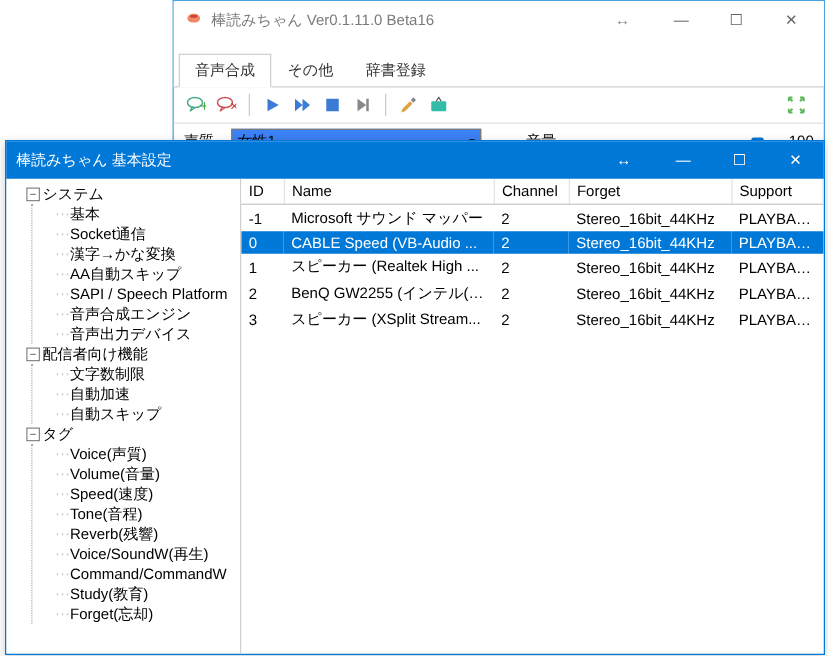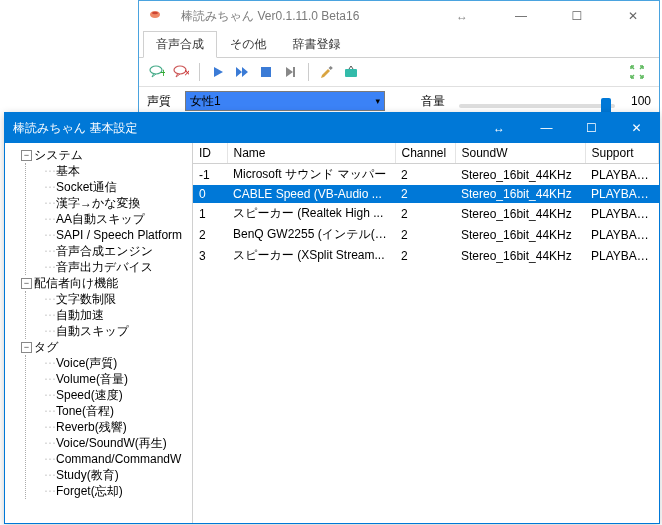--- a/index.html
+++ b/index.html
@@ -8,29 +8,29 @@
   
   .bg-window {
     position: absolute;
     left: 138px; top: 0;
     width: 522px; height: 140px;
     border: 1px solid #4aa3df;
     background: #fff;
   }
   .bg-titlebar {
     height: 30px; background: #fff; display: flex; align-items: center;
-    padding: 0 4px 0 8px; color: #7a7a7a; gap: 12px;
+    padding: 0 4px 0 8px; color: #7a7a7a;
   }
   .bg-title-icon { width:16px; height:16px; margin-right:6px; }
   .bg-title-text { flex: 0 0 auto; }
   .bg-title-spacer { flex: 1; }
   .bg-title-mid { width: 50px; text-align:center; color:#888;}
   .bg-ctrlbtn { width: 44px; height: 28px; display:flex; align-items:center; justify-content:center; color:#666;}
   .bg-tabs { display:flex; border-bottom:1px solid #d0d0d0; background:#fff; padding:0 4px;}
-  .bg-tab { padding:4px 12px; border:1px solid transparent; border-bottom:none; color:#333;}
+  .bg-tab { padding:4px 12px; border:1px solid transparent; border-bottom:none; color:#333;margin-top:12px;}
   .bg-tab.active { border-color:#d0d0d0; background:#fff; border-bottom:1px solid #fff; margin-bottom:-1px;}
   .bg-toolbar { display:flex; align-items:center; gap:4px; padding:4px 8px; border-bottom:1px solid #e0e0e0;}
   .tb-sep { width:1px; height:18px; background:#ccc; margin:0 4px;}
   .tb-btn { width:20px; height:20px; display:flex; align-items:center; justify-content:center;}
   .bg-formrow { display:flex; align-items:center; padding:4px 8px; gap:8px;}
   .bg-label { width:30px; }
   .bg-select { flex:0 0 200px; height:20px; border:1px solid #7a7a7a; background:#3b82f6; display:flex; align-items:center; padding:0 4px; justify-content:space-between;}
   .bg-slider { flex:1; display:flex; align-items:flex-end; gap:8px;}
   .slider-track { flex:1; height:4px; background:#ddd; position:relative; border-radius:2px;}
   .slider-thumb { position:absolute; right:4px; top:-6px; width:10px; height:16px; background:#0078d7; border-radius:2px;}
@@ -346,21 +346,21 @@
             <col class="c-name">
             <col class="c-ch">
             <col class="c-fmt">
             <col class="c-sup">
           </colgroup>
         <thead>
             <tr>
           <th>ID</th>
           <th>Name</th>
           <th>Channel</th>
-          <th>SoundW</th>
+          <th>Forget</th>
           <th>Support</th>
         </tr>
           </thead>
         <tbody id="tbody">
             <tr>
               <td>-1</td>
               <td>Microsoft サウンド マッパー</td>
               <td>2</td>
               <td>Stereo_16bit_44KHz</td>
               <td>PLAYBACKRATE</td>

